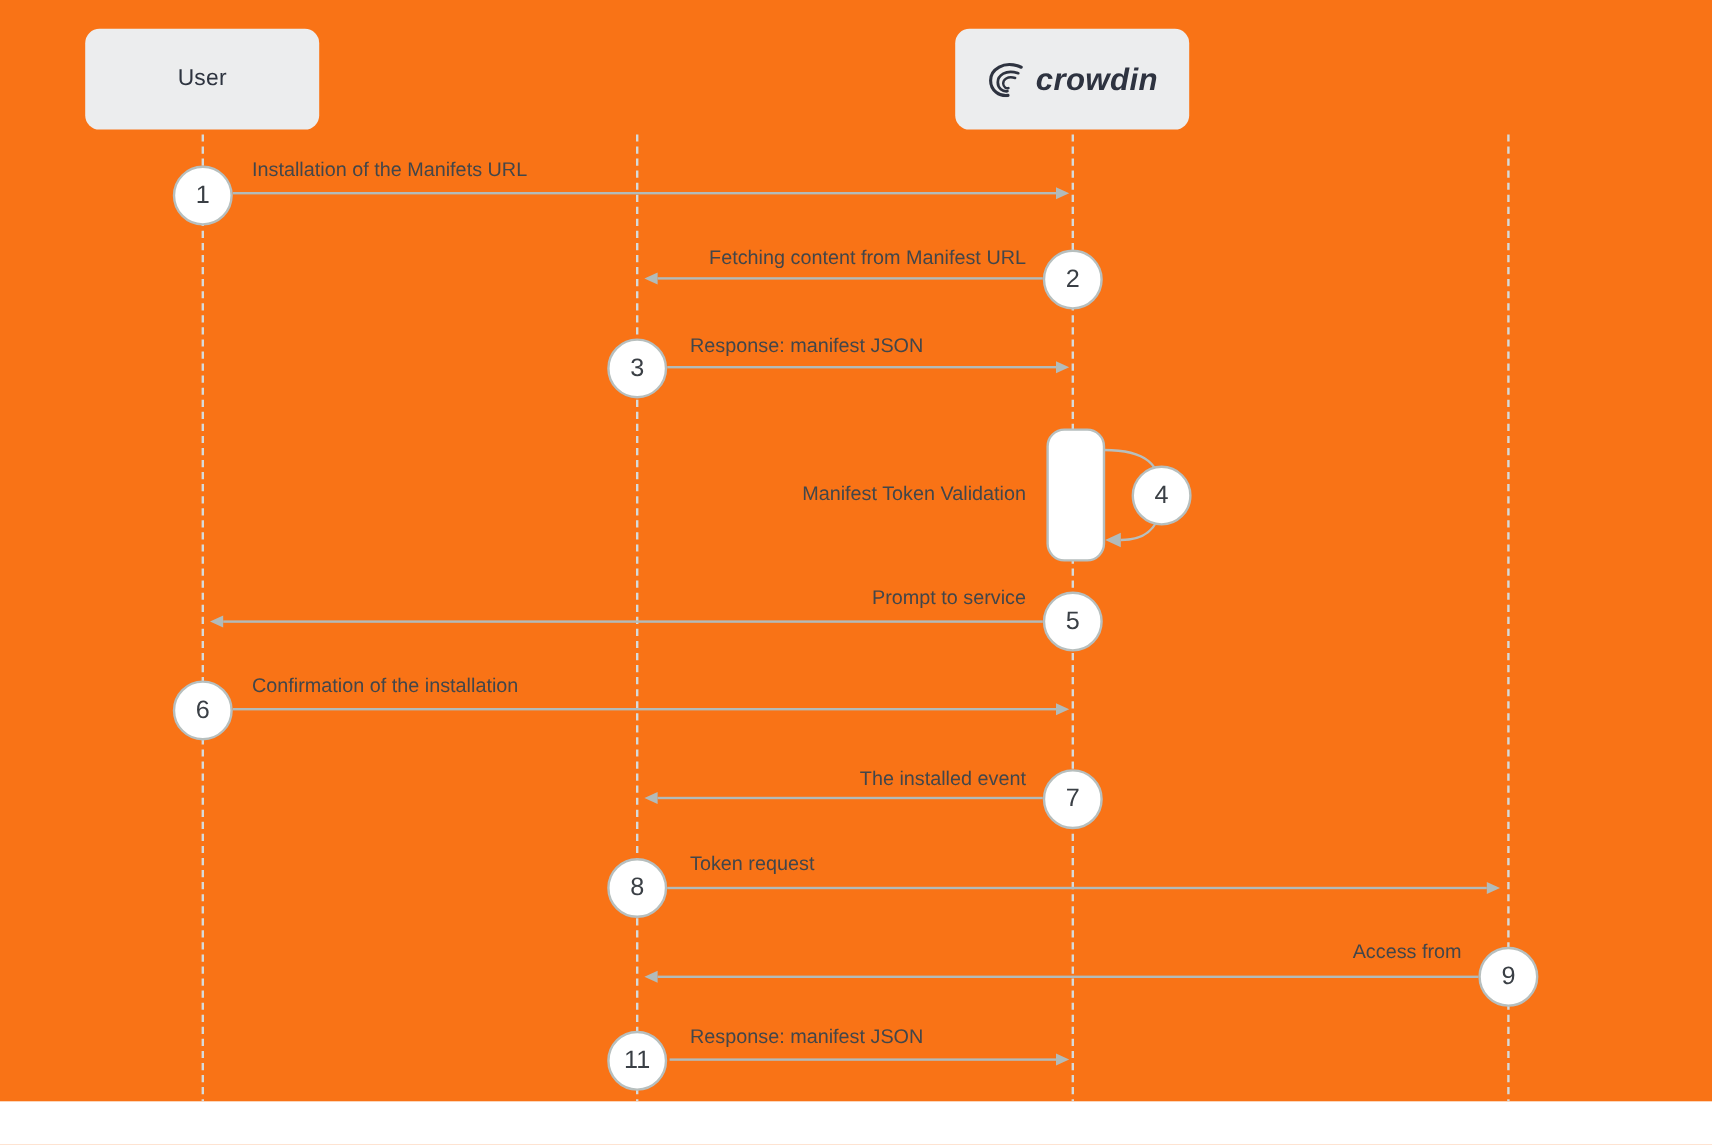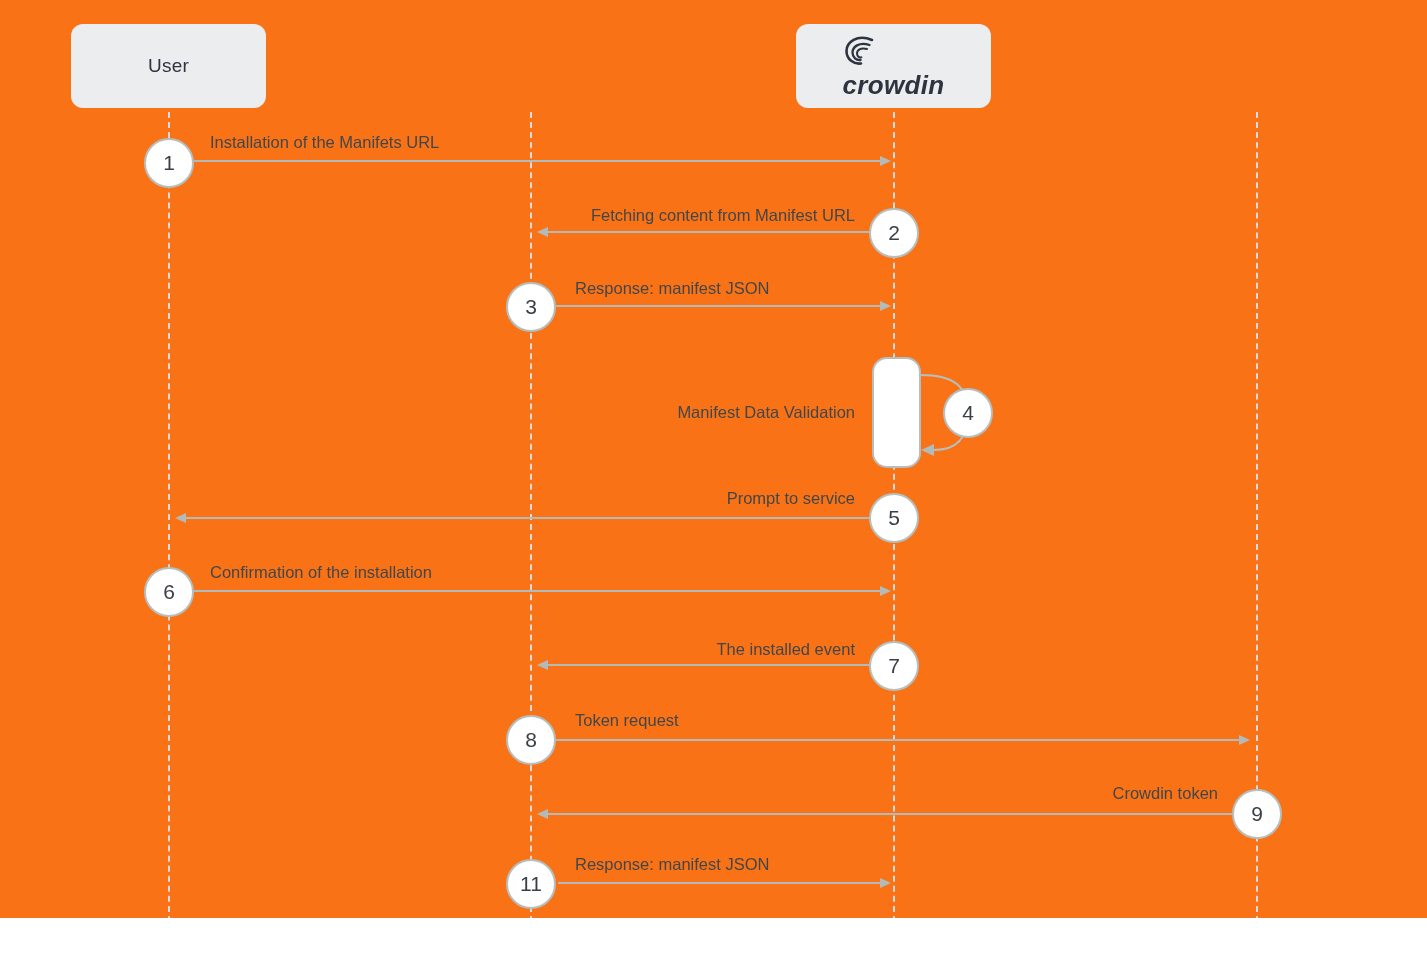--- a/index.html
+++ b/index.html
@@ -7,21 +7,21 @@
     position:relative;width:1427px;height:918px;background:#f97316;
     font-family:"Liberation Sans",sans-serif;overflow:hidden;
   }
   
   .actor{
     position:absolute;top:24px;width:195px;height:84px;background:#ECEDEE;
     border-radius:12px;display:flex;align-items:center;justify-content:center;
     color:#2E3440;font-size:19px;letter-spacing:.2px;
   }
   .actor .wrap-label{display:block;width:150px;text-align:center;line-height:1.35;}
-  .logo{display:flex;align-items:flex-start;gap:7px;flex-direction:column;}
+  .logo{display:flex;align-items:center;gap:7px;}
   .brand{
     font-style:italic;font-weight:bold;font-size:26px;color:#2E3340;
     letter-spacing:.3px;line-height:1;
   }
   
   .lifeline{
     position:absolute;top:112px;height:820px;width:0;
     border-left:2px dashed #D6DADA;
   }
   
@@ -89,21 +89,21 @@
     <div class="head right" style="left:880px;top:301px"></div>
   </div>
 
   <div>
     <svg class="self-svg" width="160" height="135" viewBox="0 0 160 135">
       <path d="M70 30 C 105 30 118 42 118 68 C 118 92 108 105 84 105" fill="none" stroke="#B7BFBE" stroke-width="2"></path>
       <polygon points="71,105 84,99 84,111" fill="#B2BBBA"></polygon>
       <rect x="23" y="13" width="47" height="109" rx="14" fill="#ffffff" stroke="#B7BFBE" stroke-width="2"></rect>
     </svg>
     <div class="num" style="left:943px;top:388px">4</div>
-    <div class="label" style="right:572px;top:403px">Manifest Data Validation</div>
+    <div class="label" style="right:572px;top:403px">Manifest Token Validation</div>
   </div>
 
   <div>
     <div class="num" style="left:869px;top:493px">5</div>
     <div class="label" style="right:572px;top:489px">Prompt to service</div>
     <div class="line" style="left:186px;top:517px;width:683px"></div>
     <div class="head left" style="left:175px;top:513px"></div>
   </div>
 
   <div>
@@ -122,21 +122,21 @@
 
   <div>
     <div class="num" style="left:506px;top:715px">8</div>
     <div class="label" style="left:575px;top:711px">Token request</div>
     <div class="line" style="left:556px;top:739px;width:683px"></div>
     <div class="head right" style="left:1239px;top:735px"></div>
   </div>
 
   <div>
     <div class="num" style="left:1232px;top:789px">9</div>
-    <div class="label" style="right:209px;top:784px">Crowdin token</div>
+    <div class="label" style="right:209px;top:784px">Access from</div>
     <div class="line" style="left:548px;top:813px;width:684px"></div>
     <div class="head left" style="left:537px;top:809px"></div>
   </div>
 
   <div>
     <div class="num" style="left:506px;top:859px">11</div>
     <div class="label" style="left:575px;top:855px">Response: manifest JSON</div>
     <div class="line" style="left:558px;top:882px;width:322px"></div>
     <div class="head right" style="left:880px;top:878px"></div>
   </div>

